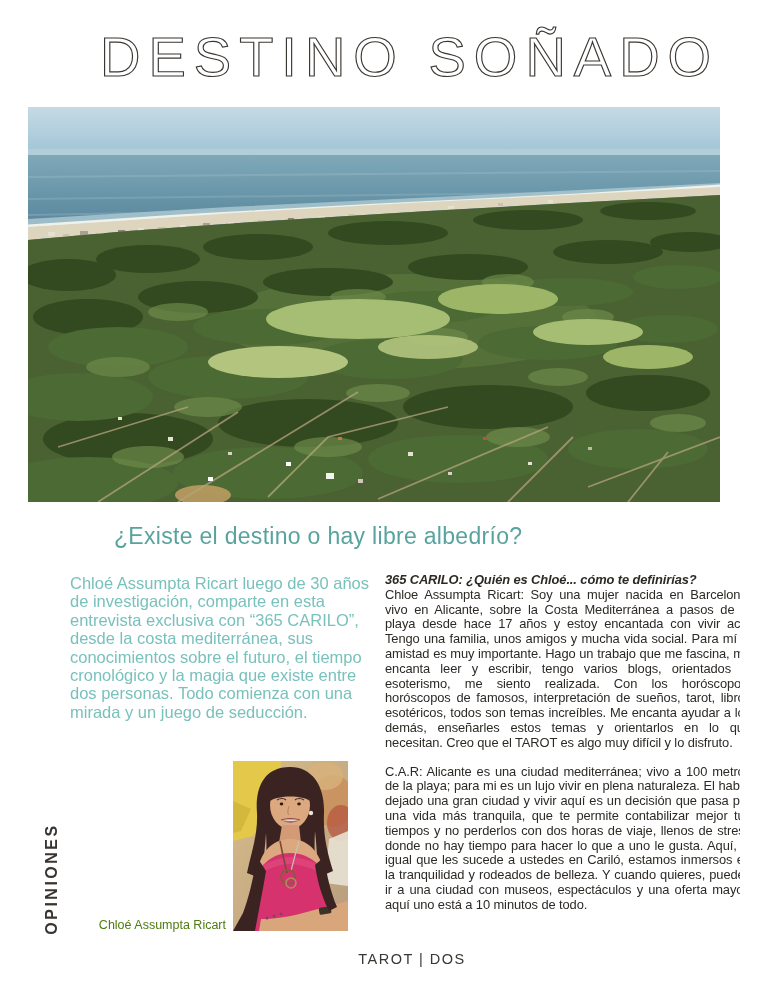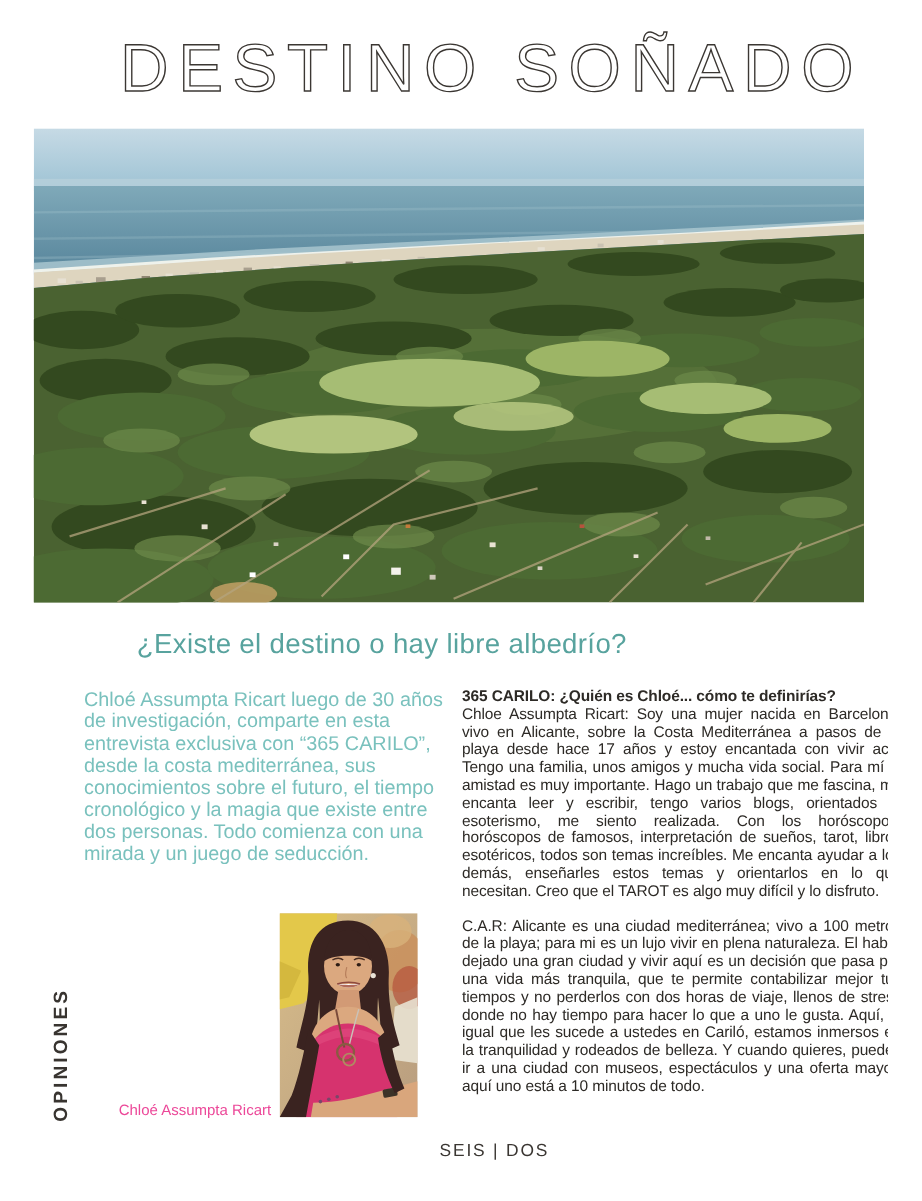--- a/index.html
+++ b/index.html
@@ -30,28 +30,28 @@
     position:absolute; left:42px; top:574px; width:308px;
     font-size:16.5px; line-height:18.4px; color:#79c1bd;
     text-align:left;
   }
   
   #interview {
     position:absolute; left:357px; top:573px; width:366px;
     font-size:12.9px; line-height:14.8px; text-align:justify;
     color:#2d2a26; letter-spacing:-0.1px;
   }
-  #interview .q { font-weight:700; }
+  #interview .q { font-weight:700;font-style:italic; }
   #interview .a { margin-bottom:14px; }
   
   #portrait { position:absolute; left:205px; top:761px; width:115px; height:170px; }
   #portrait svg { display:block; width:100%; height:100%; }
   #portrait-caption {
     position:absolute; left:58px; top:918px; width:140px;
-    font-size:12.5px; color:#ec4899; text-align:right;
+    font-size:12.5px; color:#4d7c0f; text-align:right;
   }
   
   #opiniones {
     position:absolute; left:-49px; top:868px; width:150px; height:22px;
     transform:rotate(-90deg);
     font-size:16px; font-weight:700; letter-spacing:2.5px;
     color:#383430; text-align:center;
   }
   
   #footer {
@@ -280,15 +280,15 @@
       <circle cx="48" cy="153" r="1.5" fill="#7a4668"></circle>
 
       <path d="M24,96 C20,118 16,136 10,152 L0,170 L22,170 C26,148 30,128 33,110 Z" fill="#3a2320"></path>
       <path d="M91,96 C94,116 98,132 104,146 L96,150 C88,134 84,118 82,104 Z" fill="#3a2320"></path>
     </svg>
   </div>
   <div id="portrait-caption">Chloé Assumpta Ricart</div>
 
   <div id="opiniones">OPINIONES</div>
 
-  <div id="footer">SEIS | DOS</div>
+  <div id="footer">TAROT | DOS</div>
 
 </div>
 
 </body></html>

